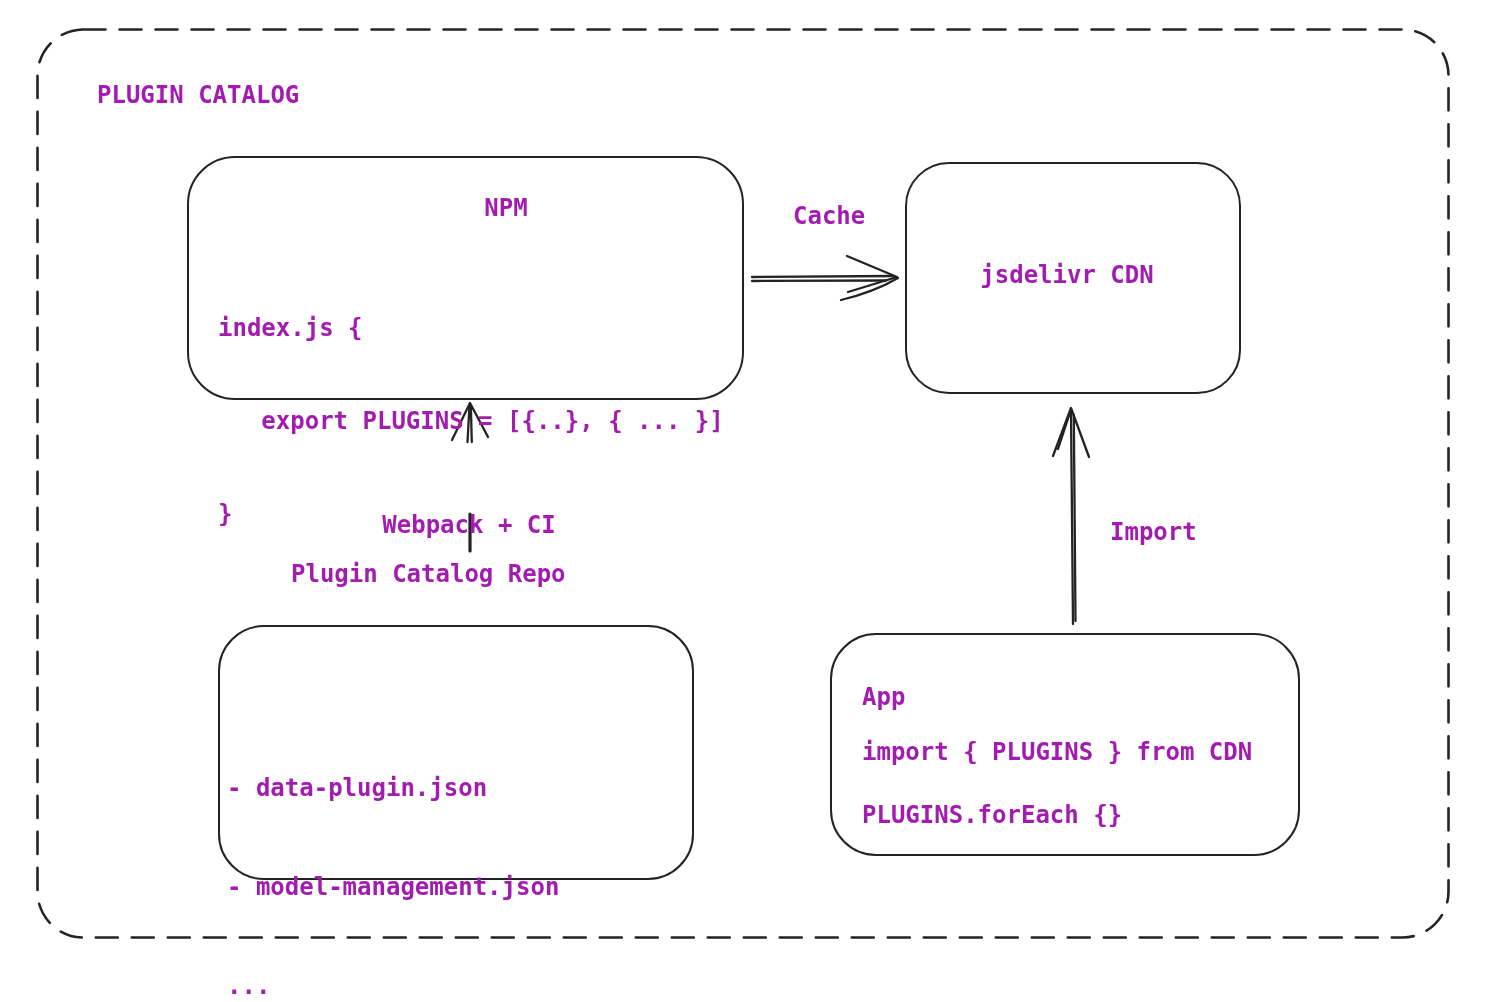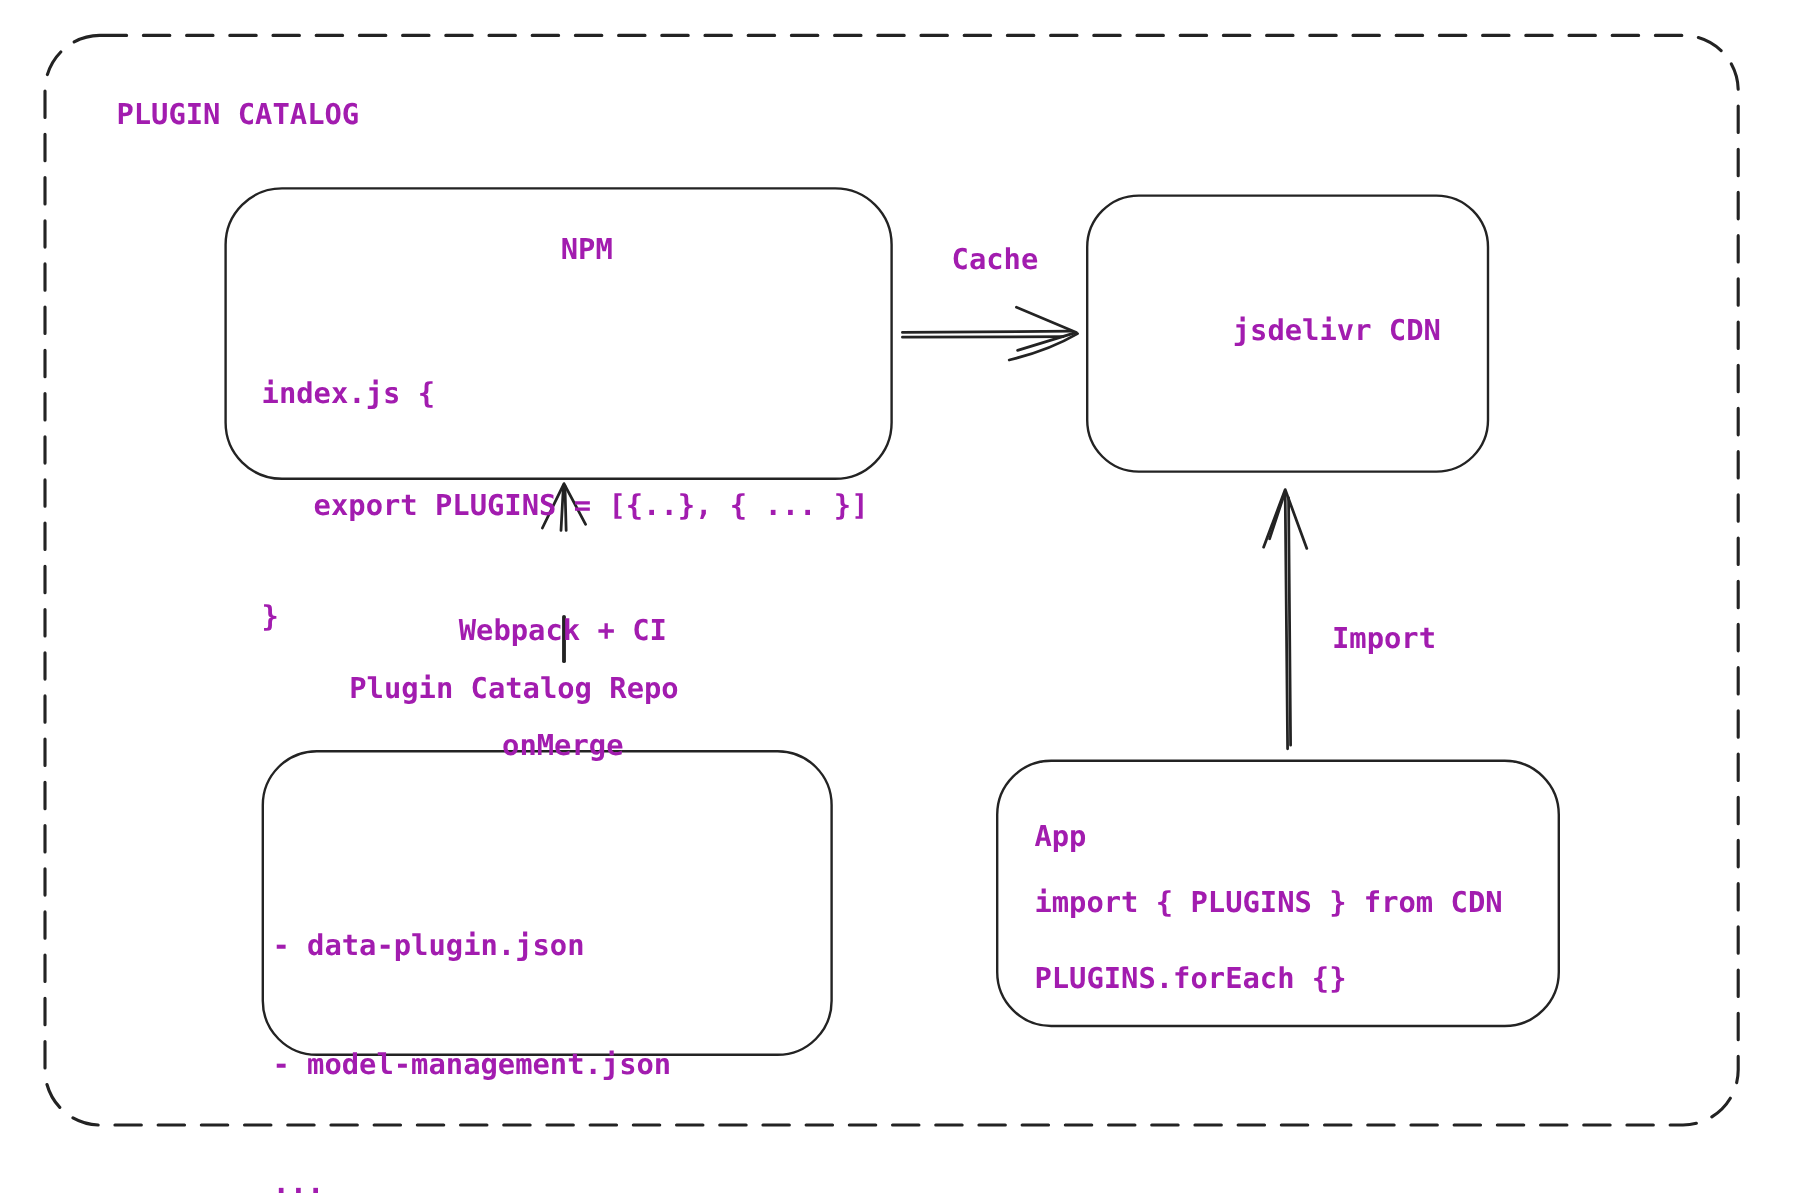--- a/index.html
+++ b/index.html
@@ -33,24 +33,24 @@
     background: #ffffff;
     border: 2.6px solid #232323;
   }
   .center { text-align: center; }
   #npm-box   { left: 187px; top: 156px; width: 557px; height: 244px; border-radius: 48px; }
   #cdn-box   { left: 905px; top: 162px; width: 336px; height: 232px; border-radius: 44px; }
   #repo-box  { left: 218px; top: 625px; width: 476px; height: 255px; border-radius: 46px; }
   #app-box   { left: 830px; top: 633px; width: 470px; height: 223px; border-radius: 46px; }
 
   #diagram-title { left: 97px;  top: 79px; }
-  #npm-title     { left: 171px; top: 192px; width: 636px; }
+  #npm-title     { left: 188px; top: 192px; width: 636px; }
   #npm-code      { left: 218px; top: 251px; line-height: 31px; }
   #cache-label   { left: 793px; top: 200px; }
-  #cdn-label     { left: 952px; top: 259px; width: 324px; }
+  #cdn-label     { left: 905px; top: 259px; width: 324px; }
   #build-label   { left: 369px; top: 445px; width: 200px; line-height: 32px; }
   #repo-label    { left: 291px; top: 558px; }
   #repo-items    { left: 227px; top: 706px; }
   #app-title     { left: 862px; top: 681px; }
   #app-code-1    { left: 862px; top: 736px; }
   #app-code-2    { left: 862px; top: 799px; }
   #import-label  { left: 1110px; top: 516px; }
 </style>
 </head>
 <body>
@@ -95,21 +95,20 @@
     <div>}</div>
   </div>
 
   <div class="txt" id="cache-label">Cache</div>
 
   <div class="box" id="cdn-box"></div>
   <div class="txt center" id="cdn-label">jsdelivr CDN</div>
 
   <div class="txt center" id="build-label">
     <div>Webpack + CI</div>
-    <div>onMerge</div>
   </div>
 
   <div class="txt" id="repo-label">Plugin Catalog Repo</div>
   <div class="box" id="repo-box"></div>
   <div class="txt" id="repo-items">
     <div>- data-plugin.json</div>
     <div>- model-management.json</div>
     <div>...</div>
   </div>
 

